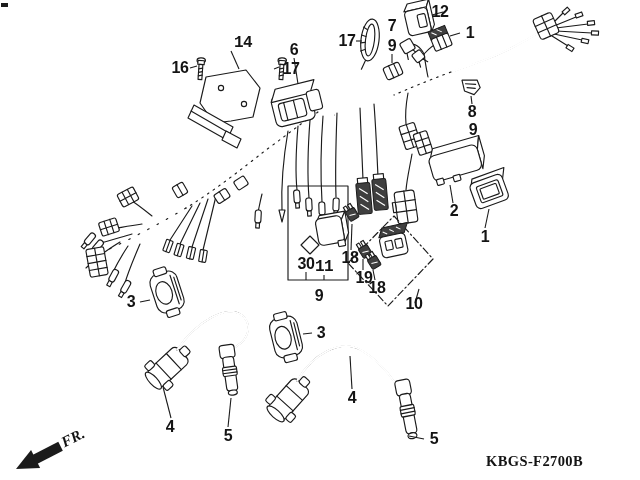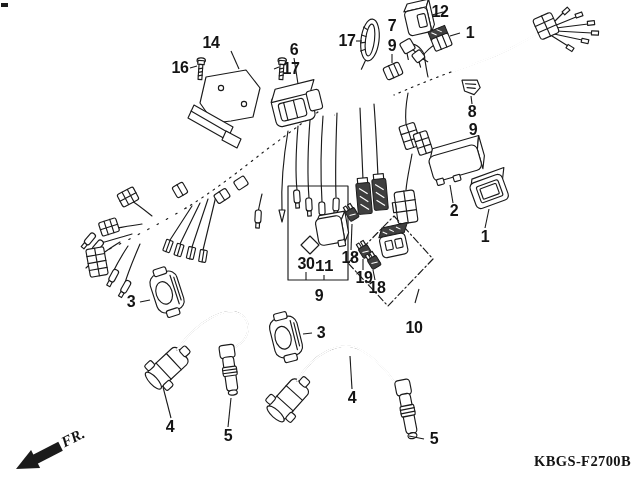--- a/index.html
+++ b/index.html
@@ -7,21 +7,21 @@
          font-family:"Liberation Sans",sans-serif;}
   .stage svg{position:absolute;left:0;top:0;}
   .ln{fill:none;stroke:#1b1b1b;stroke-width:1.15;stroke-linecap:round;stroke-linejoin:round;}
   .fw{fill:#ffffff;stroke:#1b1b1b;stroke-width:1.15;stroke-linejoin:round;}
   .fd{fill:#3f3f3f;stroke:#1b1b1b;stroke-width:1;stroke-linejoin:round;}
   .wh{stroke:#fff;}
   .callout{position:absolute;transform:translate(-50%,-50%);
            font:600 16px/1 "Liberation Sans",sans-serif;color:#141414;letter-spacing:-0.5px;
            white-space:nowrap;}
   .code{position:absolute;left:486px;top:453px;
-        font:700 14.5px/1.2 "Liberation Serif",serif;letter-spacing:.4px;color:#141414;margin-left:48px;}
+        font:700 14.5px/1.2 "Liberation Serif",serif;letter-spacing:.4px;color:#141414;}
 </style>
 </head>
 <body>
 
 <div class="stage" id="stage" style="background: rgb(255, 255, 255);">
 <svg id="art" width="640" height="480" viewBox="0 0 640 480">
   <defs>
     <g id="fuse">
       <rect x="-5" y="-5" width="10" height="11" rx="1.5" class="fd"></rect>
       <rect x="-4" y="-10" width="3" height="5" class="fw"></rect>
@@ -433,21 +433,21 @@
         <line x1="324" y1="275" x2="324" y2="280" stroke="#1b1b1b" stroke-width="1.1"></line>
         <line x1="351" y1="250" x2="352" y2="224" stroke="#1b1b1b" stroke-width="1.1"></line>
         <line x1="363" y1="270" x2="363" y2="259" stroke="#1b1b1b" stroke-width="1.1"></line>
         <line x1="375" y1="280" x2="373" y2="270" stroke="#1b1b1b" stroke-width="1.1"></line>
         <line x1="415" y1="303" x2="419" y2="289" stroke="#1b1b1b" stroke-width="1.1"></line>
       </g>
 </svg>
 
 <div class="code">KBGS-F2700B</div>
 <span class="callout" style="left: 180px; top: 68px;">16</span>
-    <span class="callout" style="left: 211px; top: 43px;">14</span>
+    <span class="callout" style="left: 243px; top: 43px; font-family: Liberation Mono, monospace;">14</span>
     <span class="callout" style="left: 265px; top: 69px; margin-left: 26px;">17</span>
     <span class="callout" style="left: 294px; top: 50px;">6</span>
     <span class="callout" style="left: 347px; top: 41px;">17</span>
     <span class="callout" style="left: 392px; top: 26px;">7</span>
     <span class="callout" style="left: 392px; top: 46px;">9</span>
     <span class="callout" style="left: 440px; top: 12px;">12</span>
     <span class="callout" style="left: 470px; top: 33px;">1</span>
     <span class="callout" style="left: 472px; top: 112px;">8</span>
     <span class="callout" style="left: 473px; top: 130px;">9</span>
     <span class="callout" style="left: 454px; top: 211px;">2</span>
@@ -457,14 +457,14 @@
     <span class="callout" style="left: 228px; top: 436px;">5</span>
     <span class="callout" style="left: 321px; top: 333px;">3</span>
     <span class="callout" style="left: 352px; top: 398px;">4</span>
     <span class="callout" style="left: 434px; top: 439px;">5</span>
     <span class="callout" style="left: 306px; top: 264px;">30</span>
     <span class="callout" style="left: 324px; top: 267px; font-family: Liberation Mono, monospace;">11</span>
     <span class="callout" style="left: 319px; top: 296px;">9</span>
     <span class="callout" style="left: 350px; top: 258px;">18</span>
     <span class="callout" style="left: 364px; top: 278px;">19</span>
     <span class="callout" style="left: 377px; top: 288px;">18</span>
-    <span class="callout" style="left: 414px; top: 328px;">10</span>
+    <span class="callout" style="left: 414px; top: 304px;">10</span>
   </div>
 
 </body></html>

